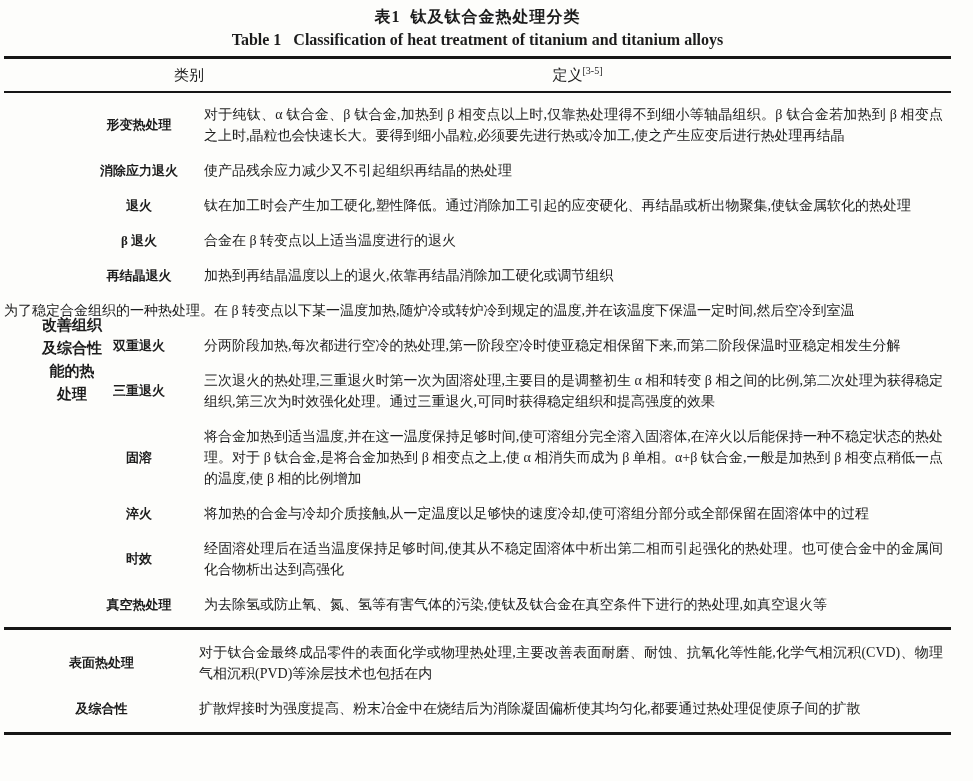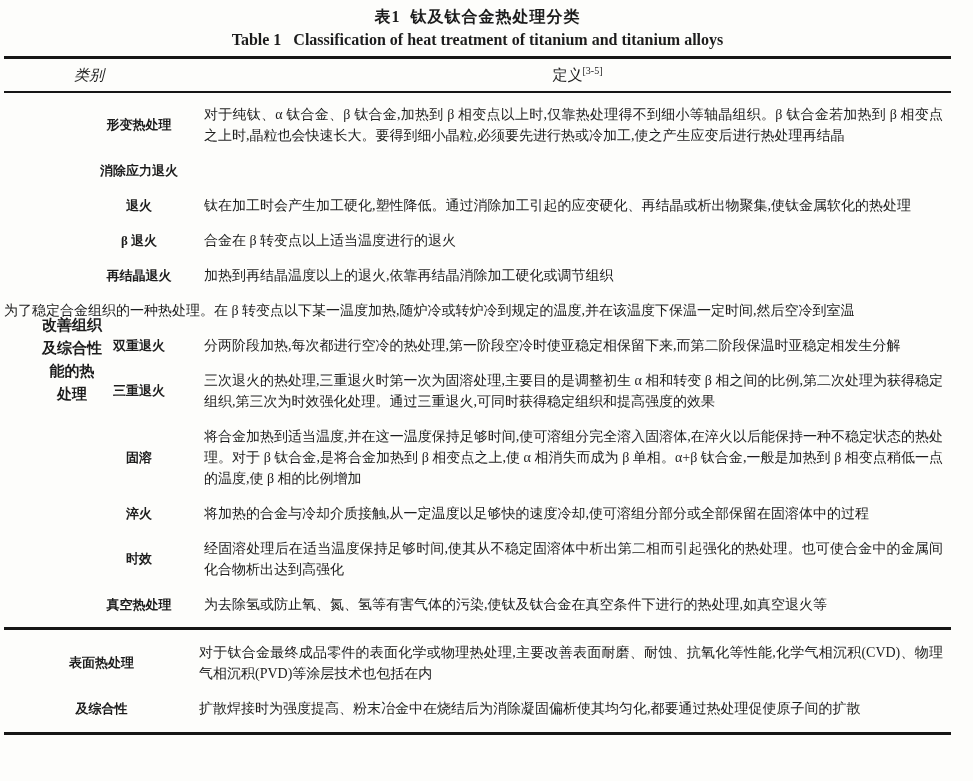--- a/index.html
+++ b/index.html
@@ -45,23 +45,22 @@
   .header-row {
     display: flex;
     align-items: center;
     height: 32px;
     font-size: 15px;
   }
   .header-cat {
     width: 200px;
     box-sizing: border-box;
     padding-left: 70px;
-    text-align: left;
+    text-align: right;
     font-weight: normal;
-    font-style: italic;
   }
   .header-def {
     flex: 1;
     text-align: center;
   }
   .header-def sup {
     font-size: 10px;
     vertical-align: super;
     line-height: 0;
   }
@@ -133,20 +132,21 @@
 及综合性
 能的热
 处理</div>
 
     <div class="t-row">
       <div class="cat-cell">形变热处理</div>
       <div class="def-cell">对于纯钛、α 钛合金、β 钛合金,加热到 β 相变点以上时,仅靠热处理得不到细小等轴晶组织。β 钛合金若加热到 β 相变点之上时,晶粒也会快速长大。要得到细小晶粒,必须要先进行热或冷加工,使之产生应变后进行热处理再结晶</div>
     </div>
     <div class="t-row">
       <div class="cat-cell">消除应力退火</div>
+      <div class="def-cell">使产品残余应力减少又不引起组织再结晶的热处理</div>
     </div>
     <div class="t-row">
       <div class="cat-cell">退火</div>
       <div class="def-cell">钛在加工时会产生加工硬化,塑性降低。通过消除加工引起的应变硬化、再结晶或析出物聚集,使钛金属软化的热处理</div>
     </div>
     <div class="t-row">
       <div class="cat-cell">β 退火</div>
       <div class="def-cell">合金在 β 转变点以上适当温度进行的退火</div>
     </div>
     <div class="t-row">

